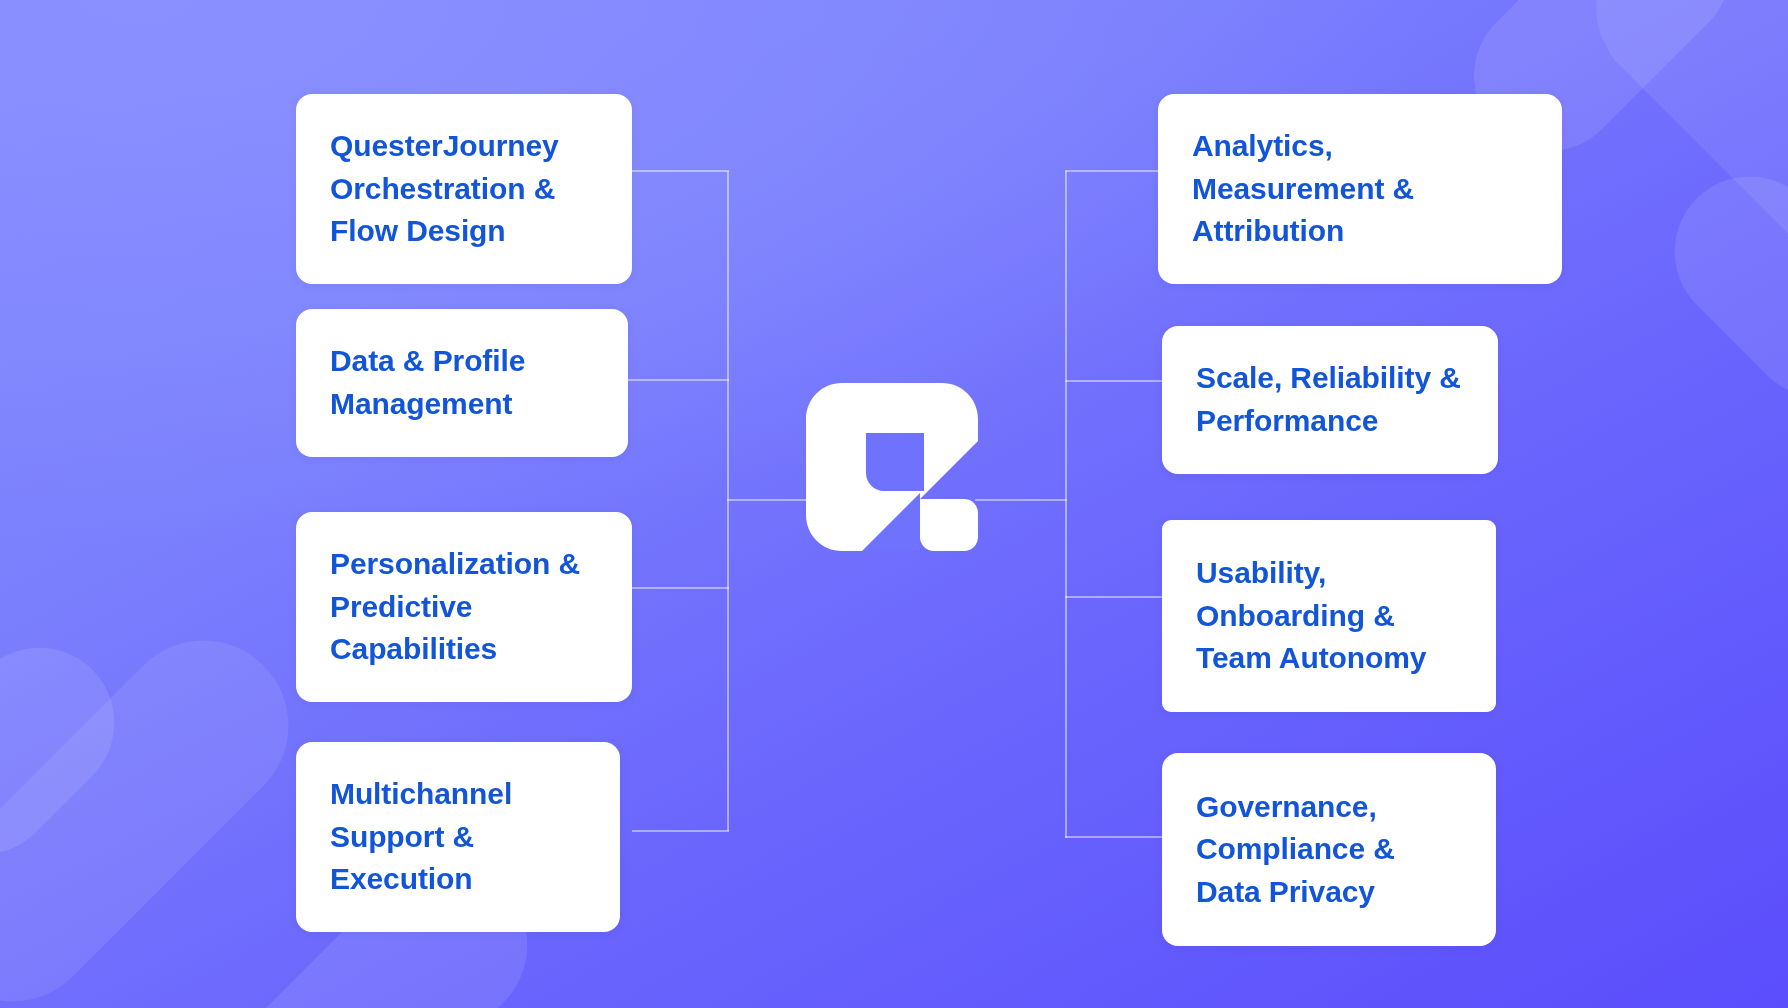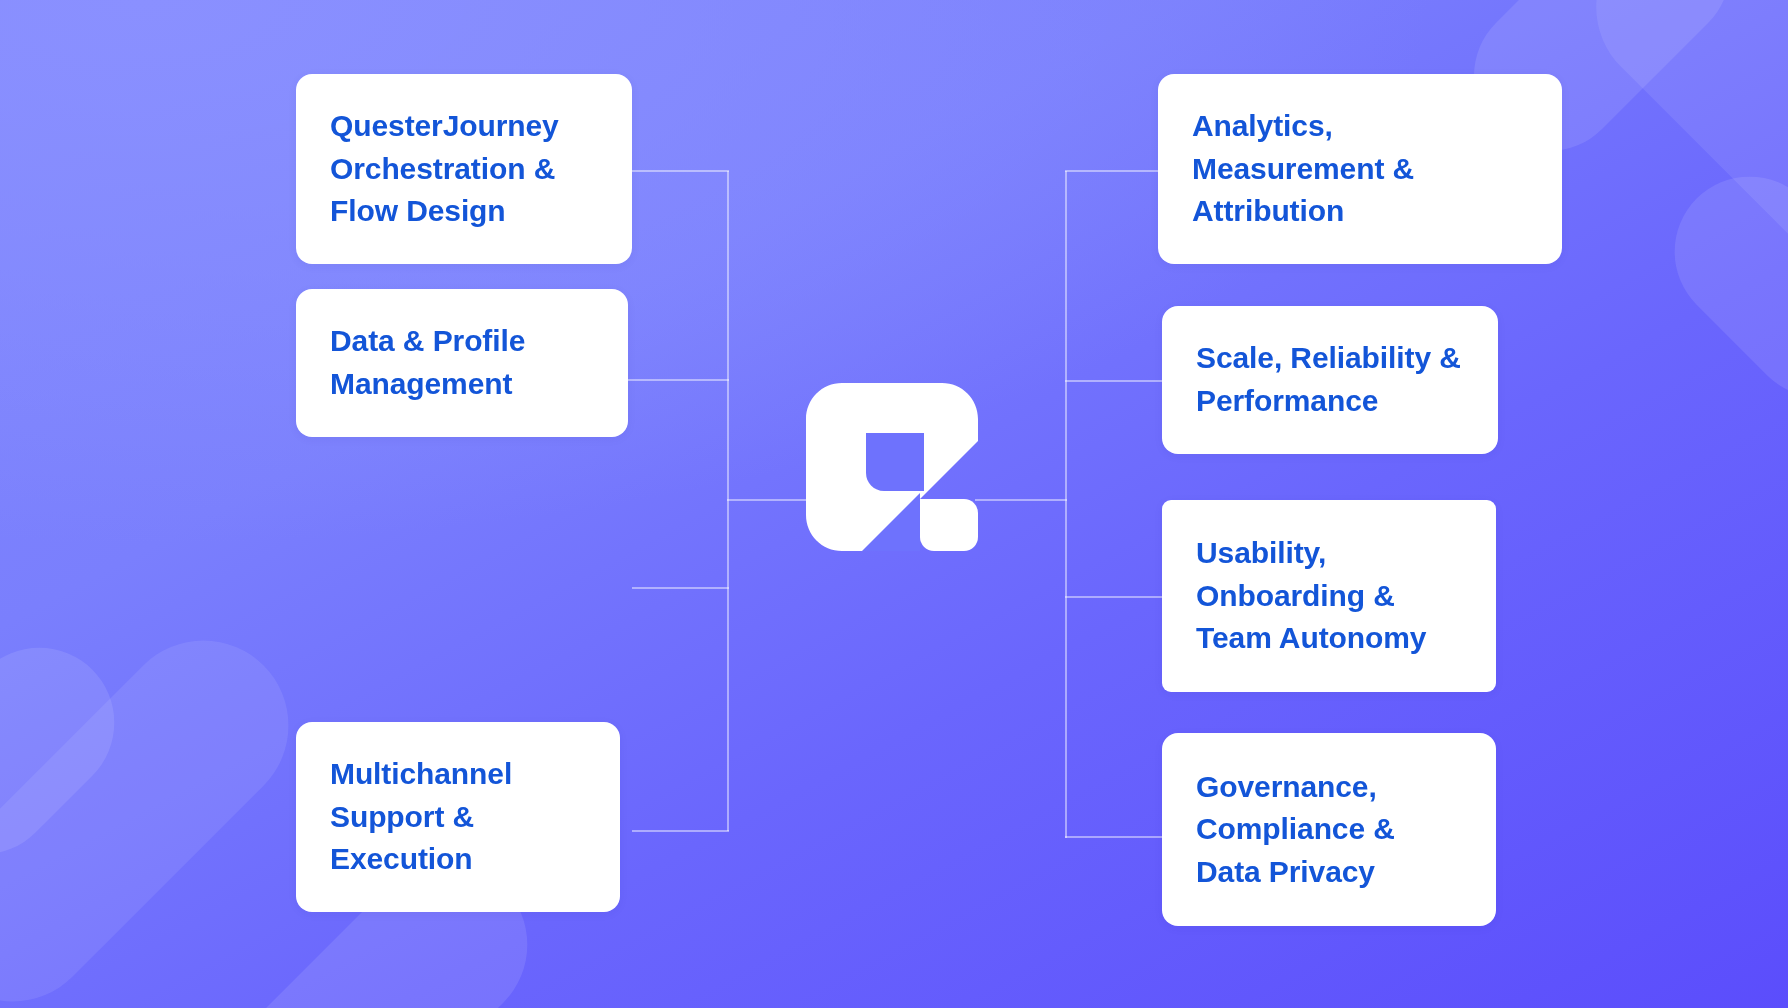--- a/index.html
+++ b/index.html
@@ -79,20 +79,21 @@
   
   .card {
     position: absolute;
     background: #ffffff;
     border-radius: 16px;
     box-sizing: border-box;
     padding: 30px 34px;
     display: flex;
     align-items: center;
     box-shadow: 0 2px 10px rgba(40,40,120,0.06);
+    margin-top: 20px;
   }
   .card-label {
     color: #1355d8;
     font-size: 30px;
     font-weight: 700;
     line-height: 1.42;
     letter-spacing: -0.1px;
     white-space: pre-line;
   }
 
@@ -182,20 +183,23 @@
         Z"></path>
     </svg>
   </div>
 
   <div class="card" id="card-l0">
     <div class="card-label">QuesterJourney Orchestration &amp; Flow Design</div>
   </div>
   <div class="card" id="card-l1">
     <div class="card-label">Data &amp; Profile Management</div>
   </div>
+  <div class="card" id="card-l2">
+    <div class="card-label">Personalization &amp; Predictive Capabilities</div>
+  </div>
   <div class="card" id="card-l3">
     <div class="card-label">Multichannel Support &amp; Execution</div>
   </div>
 
   <div class="card" id="card-r0">
     <div class="card-label">Analytics, Measurement &amp; Attribution</div>
   </div>
   <div class="card" id="card-r1">
     <div class="card-label">Scale, Reliability &amp; Performance</div>
   </div>

